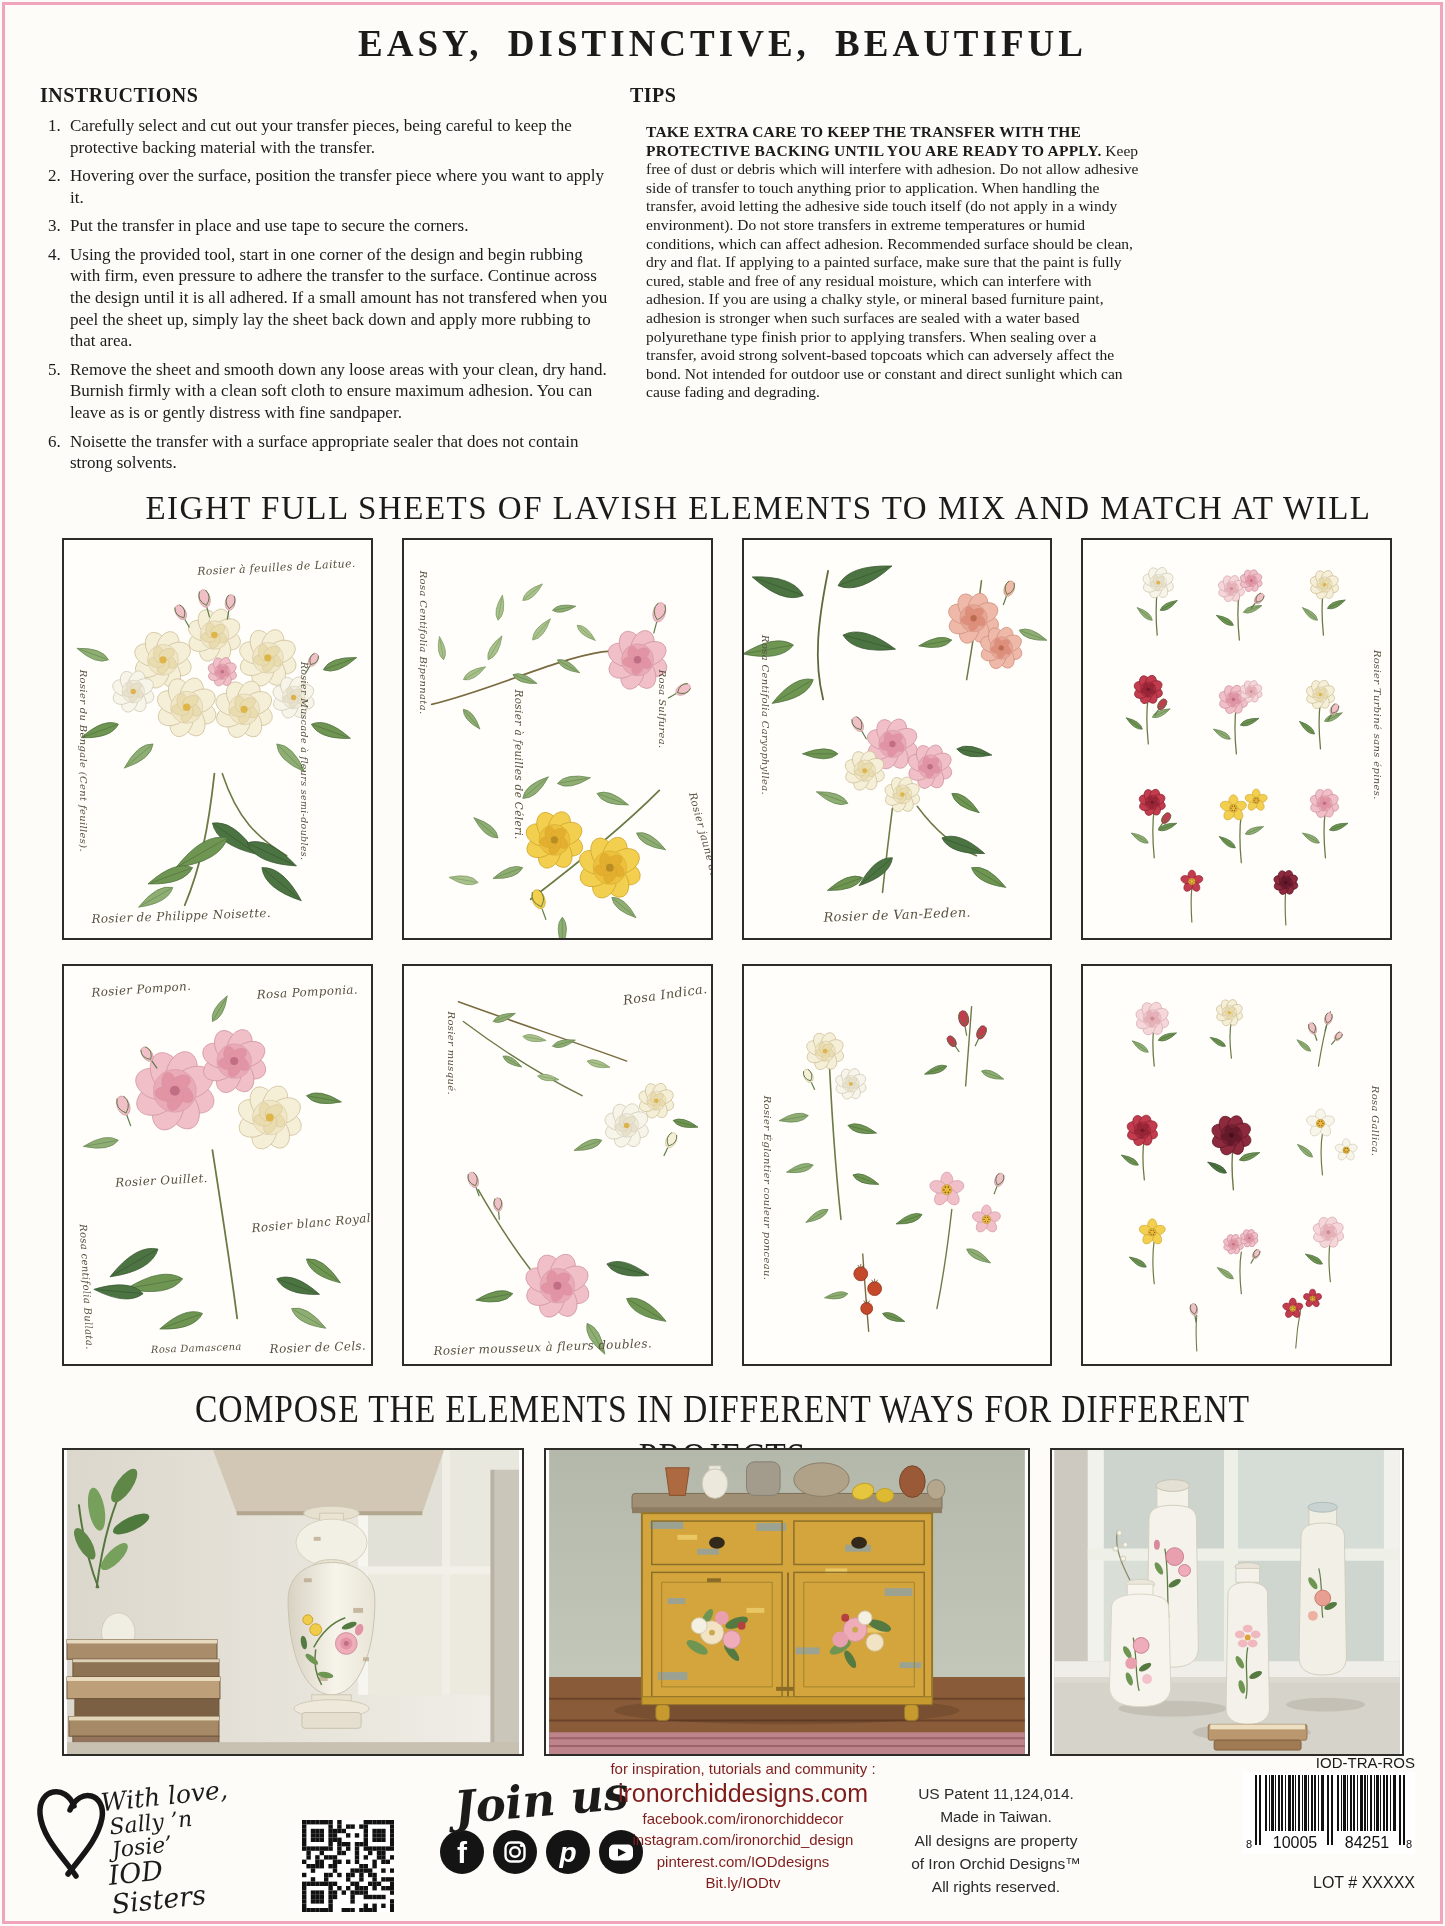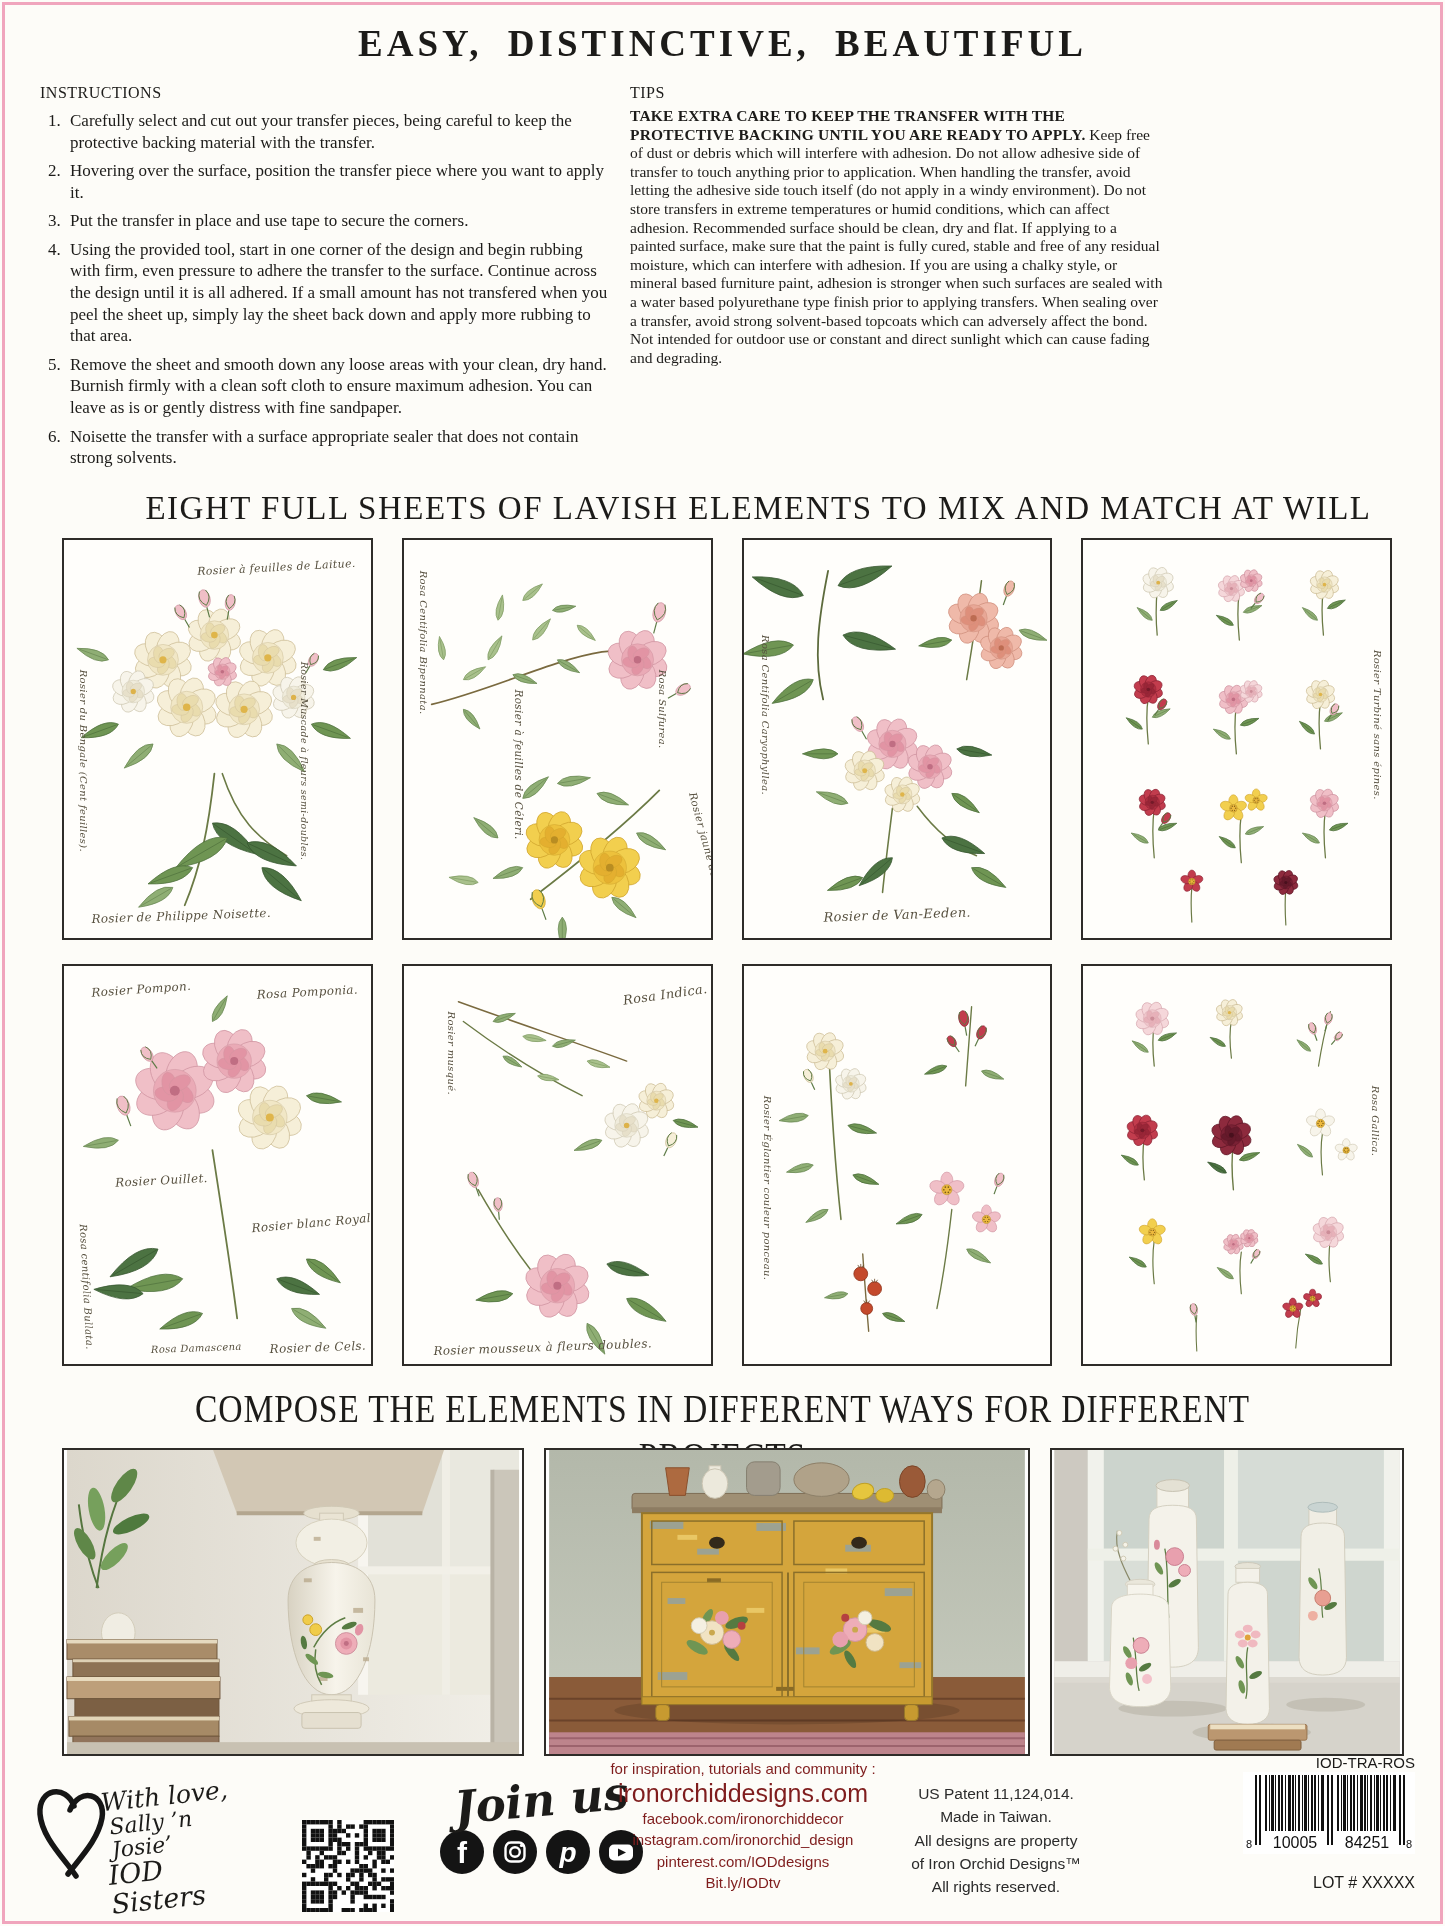--- a/index.html
+++ b/index.html
@@ -3,25 +3,25 @@
 <meta charset="utf-8">
 <style>
   html,body{margin:0;padding:0;}
   body{width:1445px;height:1926px;background:#fdfcf8;font-family:"Liberation Serif",serif;color:#1c1b19;position:relative;overflow:hidden;}
   .page{position:absolute;inset:0;}
   .page::after{content:"";position:absolute;inset:2px;border:3px solid #f0a5bd;pointer-events:none;z-index:60;}
   .title{position:absolute;top:22px;left:0;width:100%;text-align:center;font-size:37px;font-weight:bold;letter-spacing:4px;word-spacing:12px;}
   .cols{position:absolute;top:84px;left:40px;width:1125px;display:flex;gap:12px;}
   .col-left{width:578px;}
   .col-right{width:535px;}
-  .sec-h{font-size:16px;font-weight:normal;letter-spacing:.5px;margin-bottom:5px;}
+  .sec-h{font-size:20px;font-weight:bold;letter-spacing:.5px;margin-bottom:5px;}
   ol.instr{list-style:none;margin:8px;padding:0;counter-reset:li;font-size:17px;line-height:1.27;}
   ol.instr li{counter-increment:li;padding-left:22px;position:relative;margin-bottom:7px;}
   ol.instr li::before{content:counter(li)".";position:absolute;left:0;top:0;}
-  .tips-p{margin:0;font-size:15.5px;line-height:1.2;}
+  .tips-p{margin:16px;font-size:15.5px;line-height:1.2;}
   .tips-p b{letter-spacing:.2px;}
   .h1{position:absolute;top:490px;left:0;width:100%;text-align:center;font-size:33px;letter-spacing:1.5px;margin-left:36px;}
   .h2{position:absolute;top:1384px;left:0;width:100%;text-align:center;font-size:41px;letter-spacing:1px;transform:scaleX(.82);transform-origin:center;}
   .sheets{position:absolute;top:538px;left:62px;width:1330px;display:grid;grid-template-columns:repeat(4,1fr);column-gap:29px;row-gap:24px;}
   .sheet{height:398px;border:2px solid #2e2c29;background:#fffefb;}
   .sheet svg{width:100%;height:100%;display:block;}
   .photos{position:absolute;top:1448px;left:62px;display:flex;gap:20px;}
   .photo{border:2px solid #2e2c29;background:#fff;}
   .photo svg{display:block;}
   .footer{position:absolute;top:1758px;left:30px;width:1385px;height:160px;font-family:"Liberation Sans",sans-serif;}

